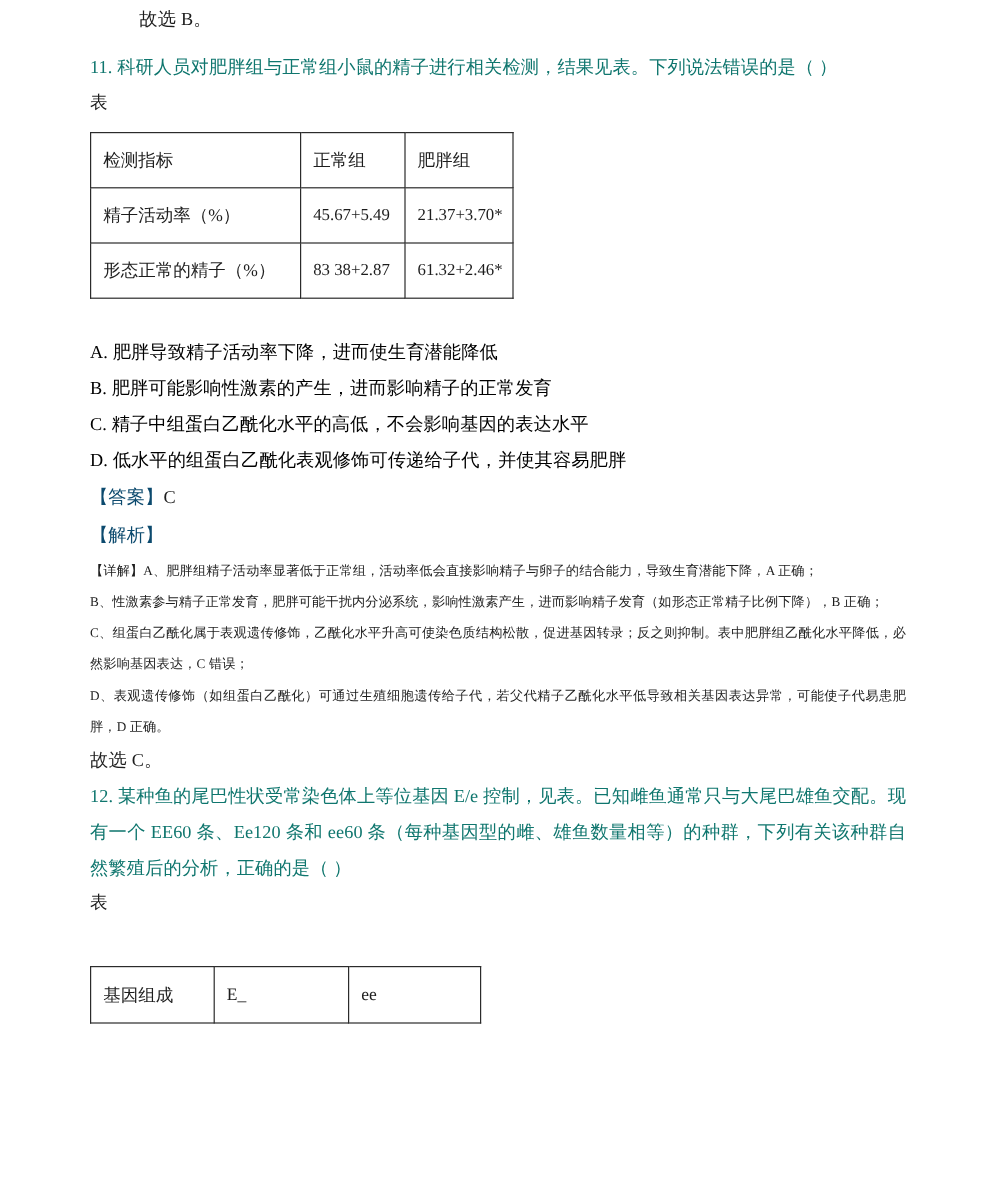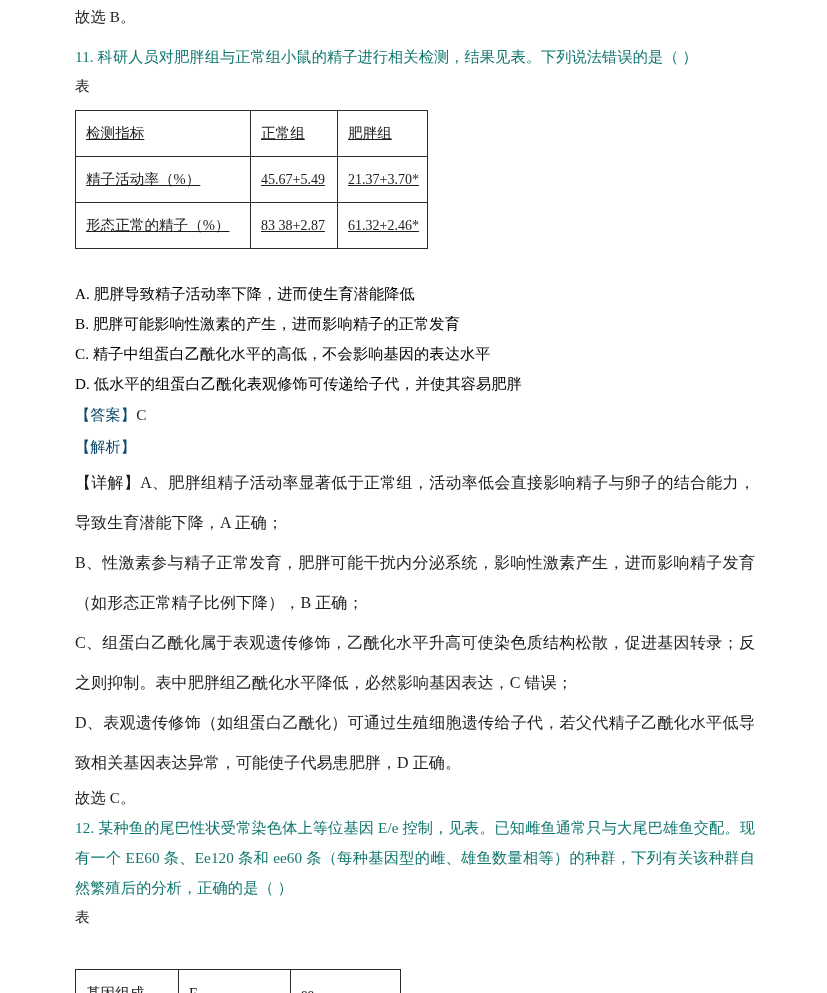--- a/index.html
+++ b/index.html
@@ -25,21 +25,21 @@
   }
 
   
   .line {
     font-size: 15.2px;
     line-height: 30px;
     color: #1d1d1d;
     letter-spacing: 0.2px;
     white-space: pre-wrap;
   }
-  .tail-line { margin-top: 2px; }
+  .tail-line { margin-top: 2px; margin-left: 41px; }
 
   .stem {
     font-size: 15.2px;
     line-height: 30px;
     color: #0f766e;
     letter-spacing: 0.1px;
     text-align: justify;
     text-justify: inter-character;
   }
 
@@ -58,36 +58,35 @@
 
   .meta {
     font-size: 15.2px;
     line-height: 32px;
     letter-spacing: 0.1px;
   }
   .meta .tag { color: #0c4a6e; }
   .meta .val { color: #1d1d1d; }
 
   .para {
-    font-size: 16px;
-    line-height: 40px;
+    font-size: 11px;
+    line-height: 26px;
     color: #1d1d1d;
     letter-spacing: 0.1px;
     text-align: justify;
     text-justify: inter-character;
   }
 
   
   table.doc-table {
     border-collapse: collapse;
     table-layout: fixed;
     font-size: 14.6px;
     color: #1d1d1d;
     background: #fff;
-    text-decoration: underline;
   }
   table.doc-table td {
     border: 1px solid #2b2b2b;
     padding: 0 10px;
     vertical-align: middle;
     white-space: nowrap;
     font-family: "Liberation Serif", "DejaVu Serif", serif;
   }
   
   #table-sperm { width: 352px; }

